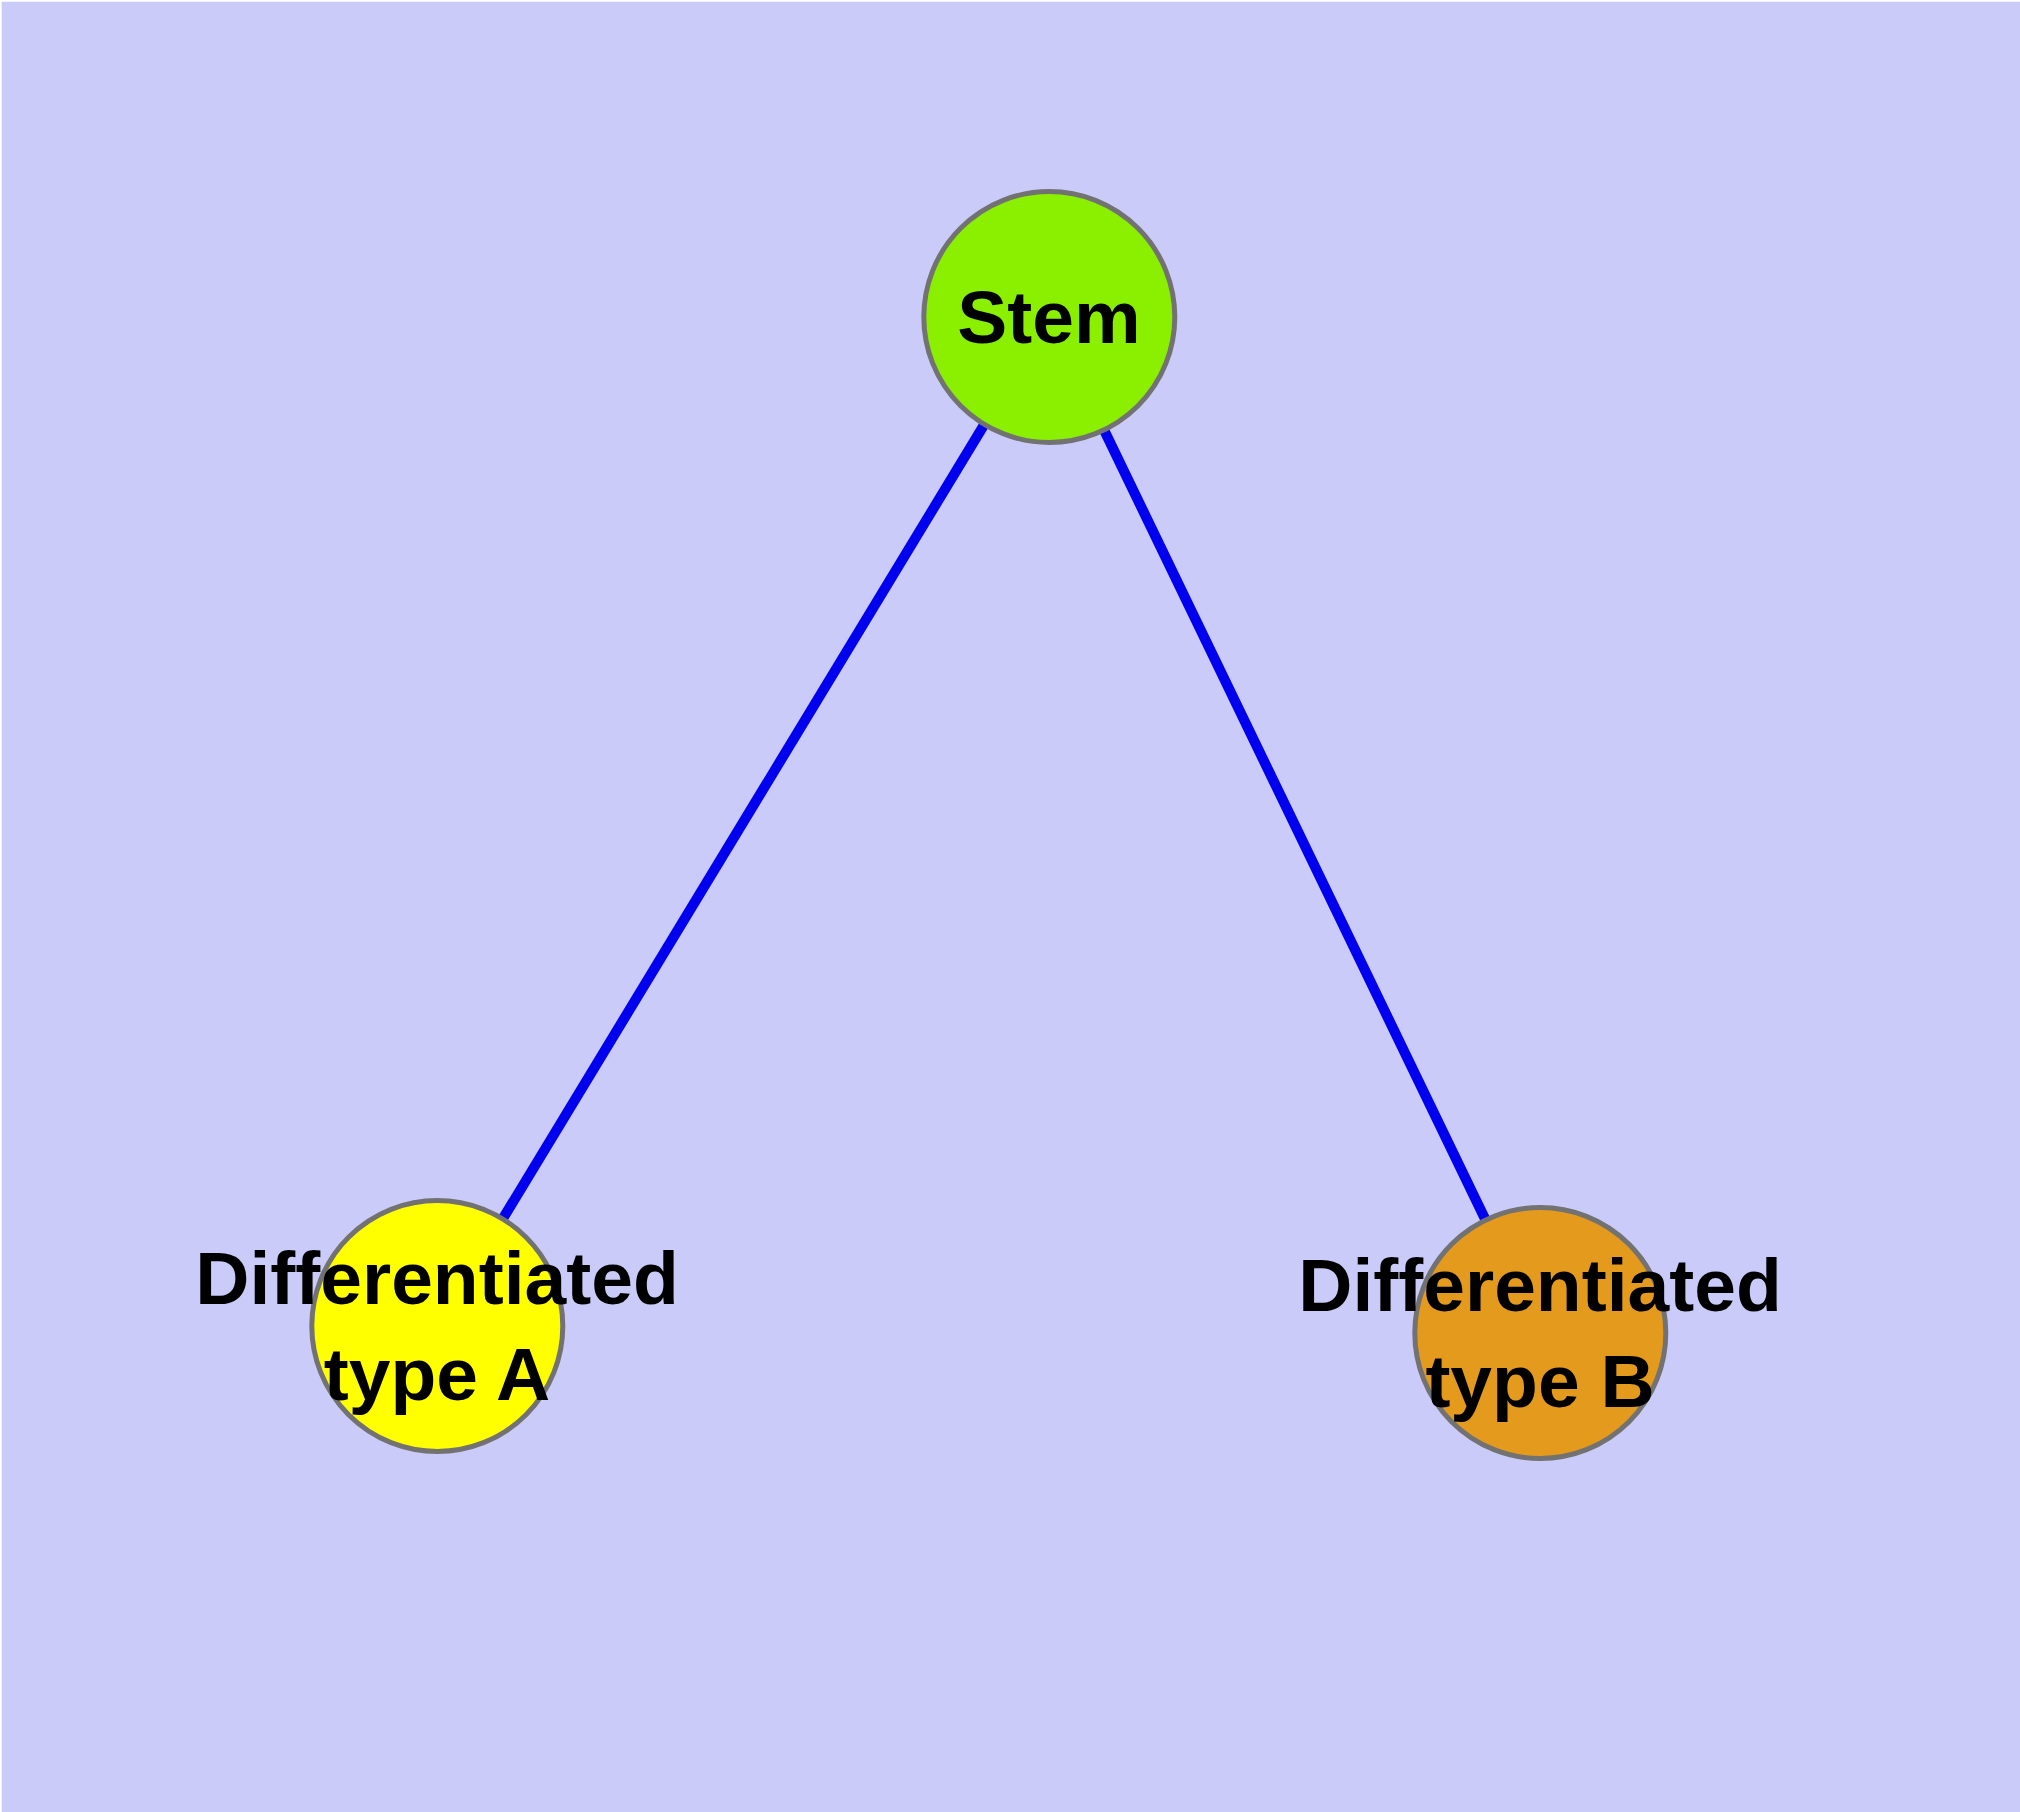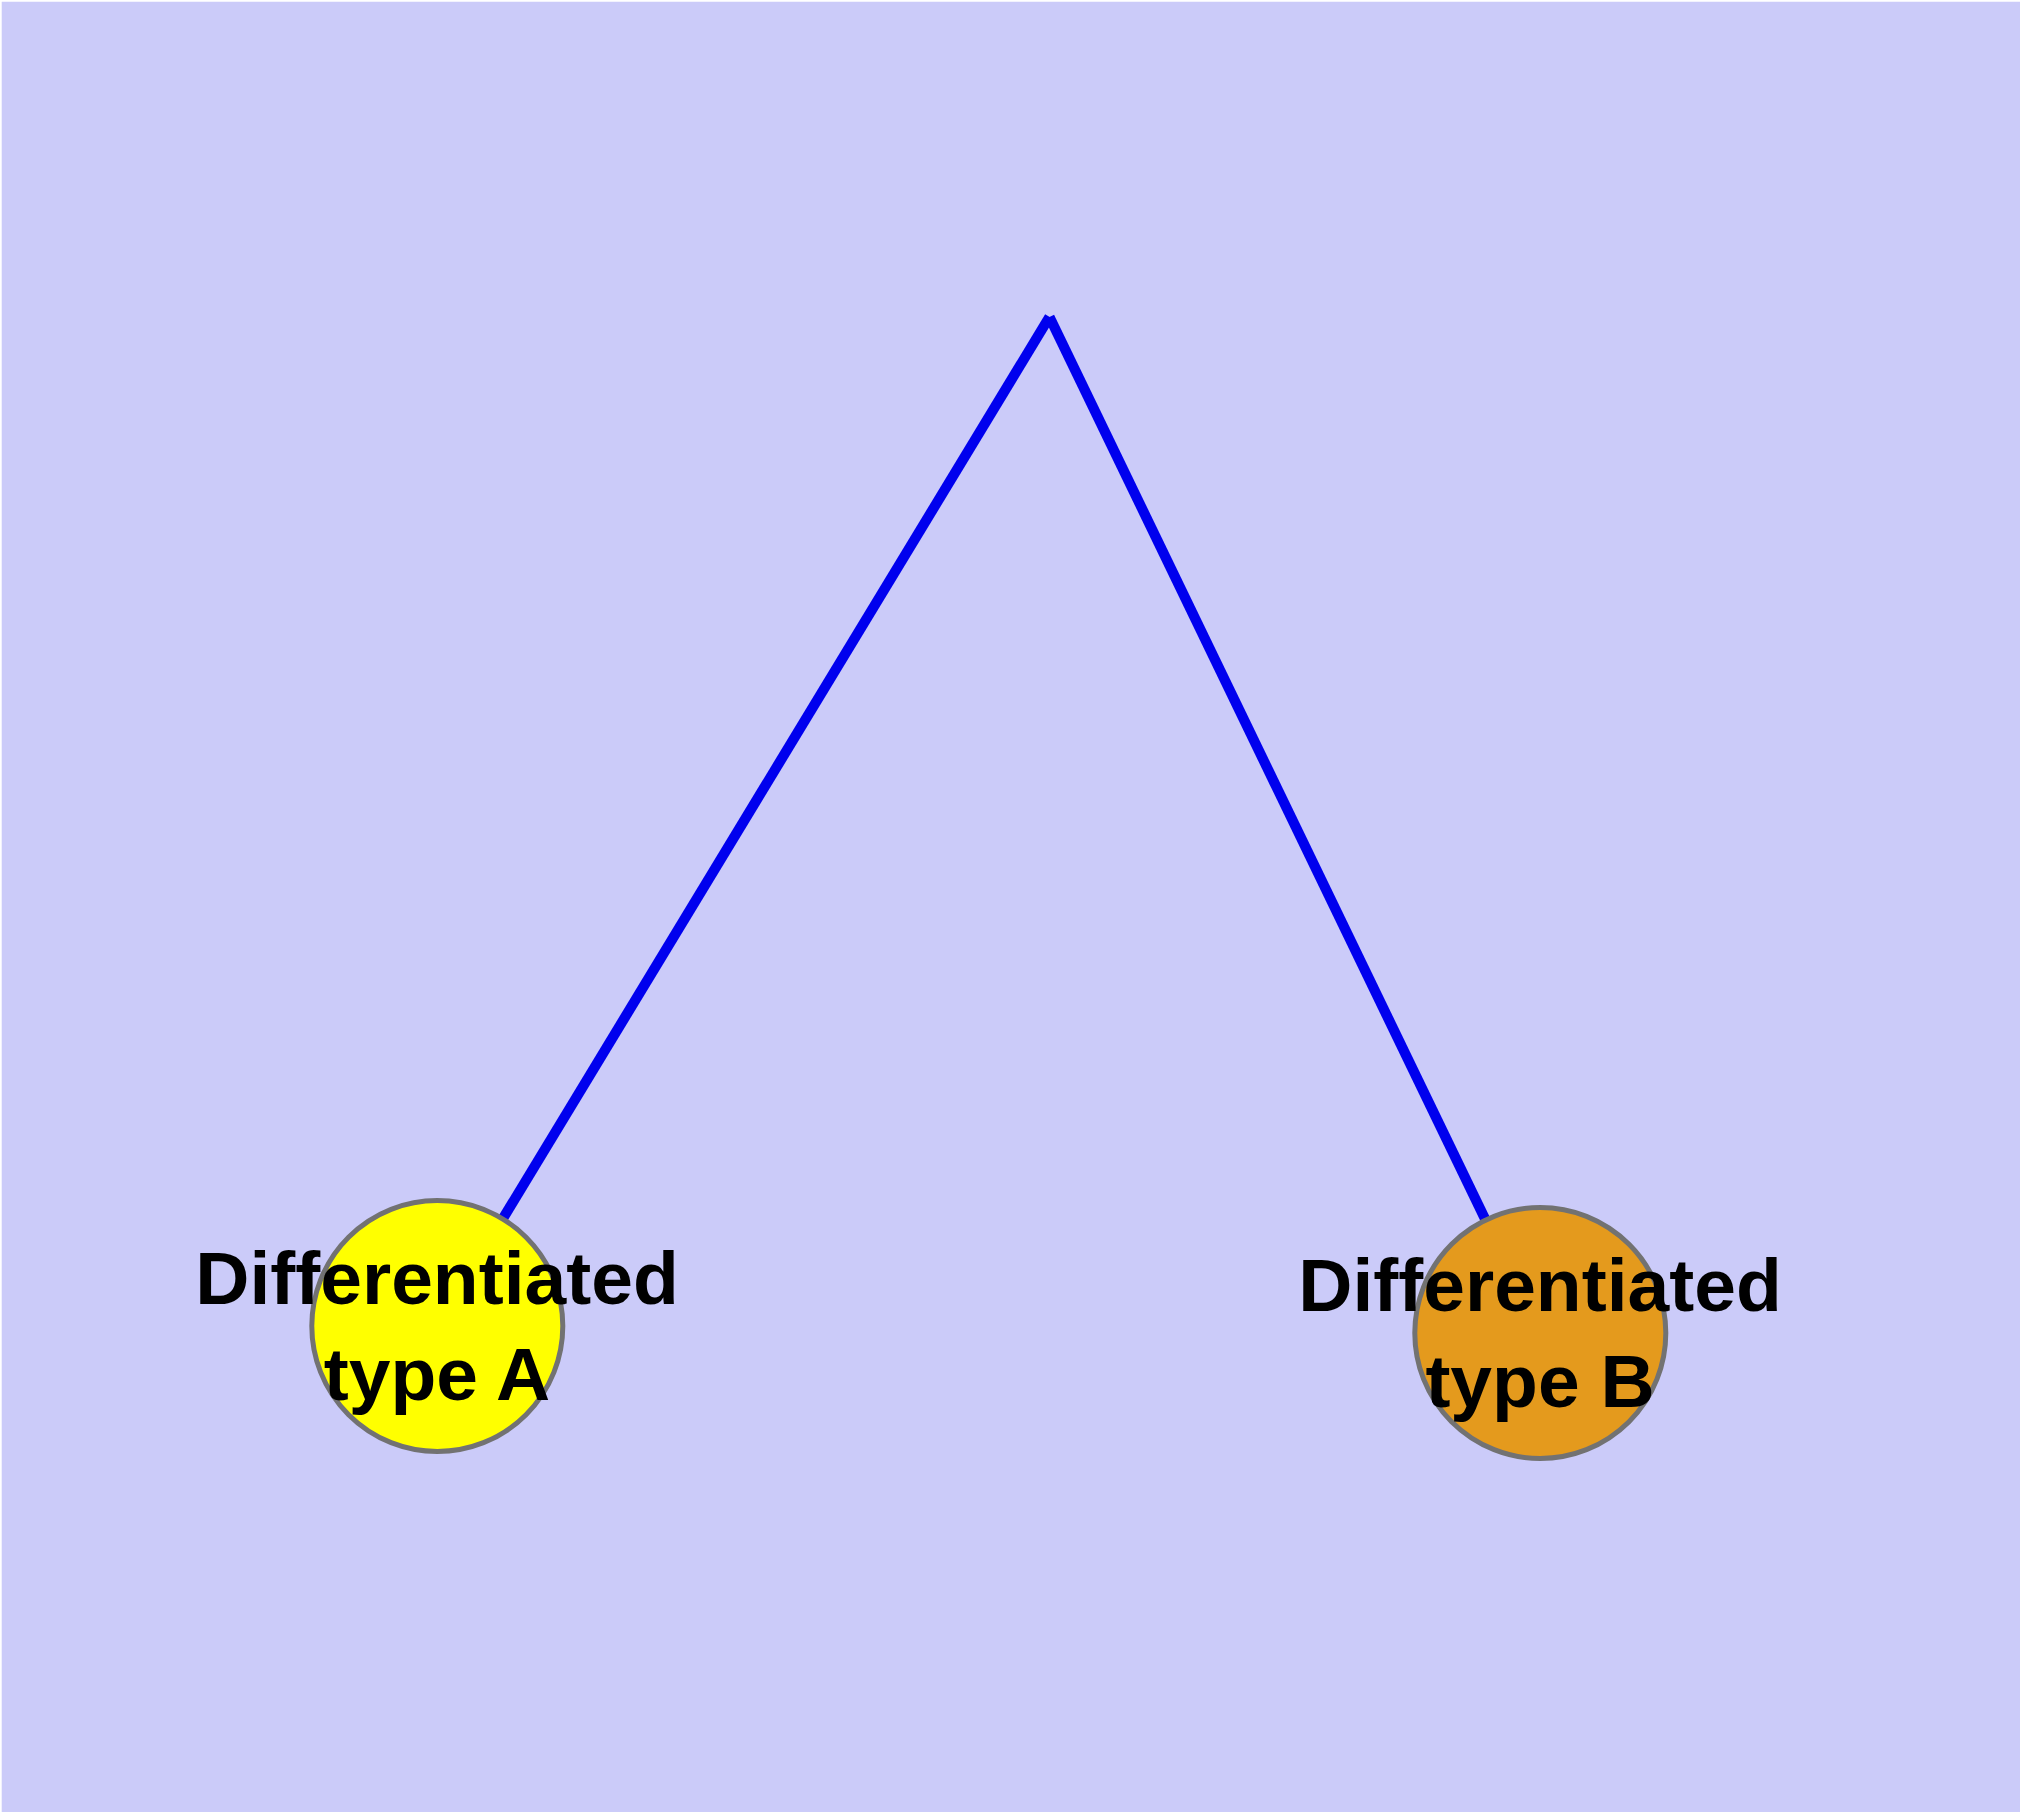--- a/index.html
+++ b/index.html
@@ -64,20 +64,24 @@
 </head>
 <body>
 
 <div class="canvas" style="background: rgb(203, 203, 249);">
 
   <svg class="edges" viewBox="0 0 2384 2138" xmlns="http://www.w3.org/2000/svg">
     <line class="edge-line" x1="1238" y1="374" x2="516" y2="1565" style="stroke: rgb(0, 0, 238);"></line>
     <line class="edge-line" x1="1238" y1="374" x2="1817" y2="1573" style="stroke: rgb(0, 0, 238);"></line>
   </svg>
 
+  <div class="node node-stem">
+    <div class="circle" style="background: rgb(139, 240, 0); border-color: rgb(114, 114, 114);"></div>
+    <div class="label" style="color: rgb(0, 0, 0);">Stem</div>
+  </div>
 
   <div class="node node-type-a">
     <div class="circle" style="background: rgb(255, 255, 0); border-color: rgb(114, 114, 114);"></div>
     <div class="label" style="color: rgb(0, 0, 0);">Differentiated
 type A</div>
   </div>
 
   <div class="node node-type-b">
     <div class="circle" style="background: rgb(228, 154, 29); border-color: rgb(114, 114, 114);"></div>
     <div class="label" style="color: rgb(0, 0, 0);">Differentiated

